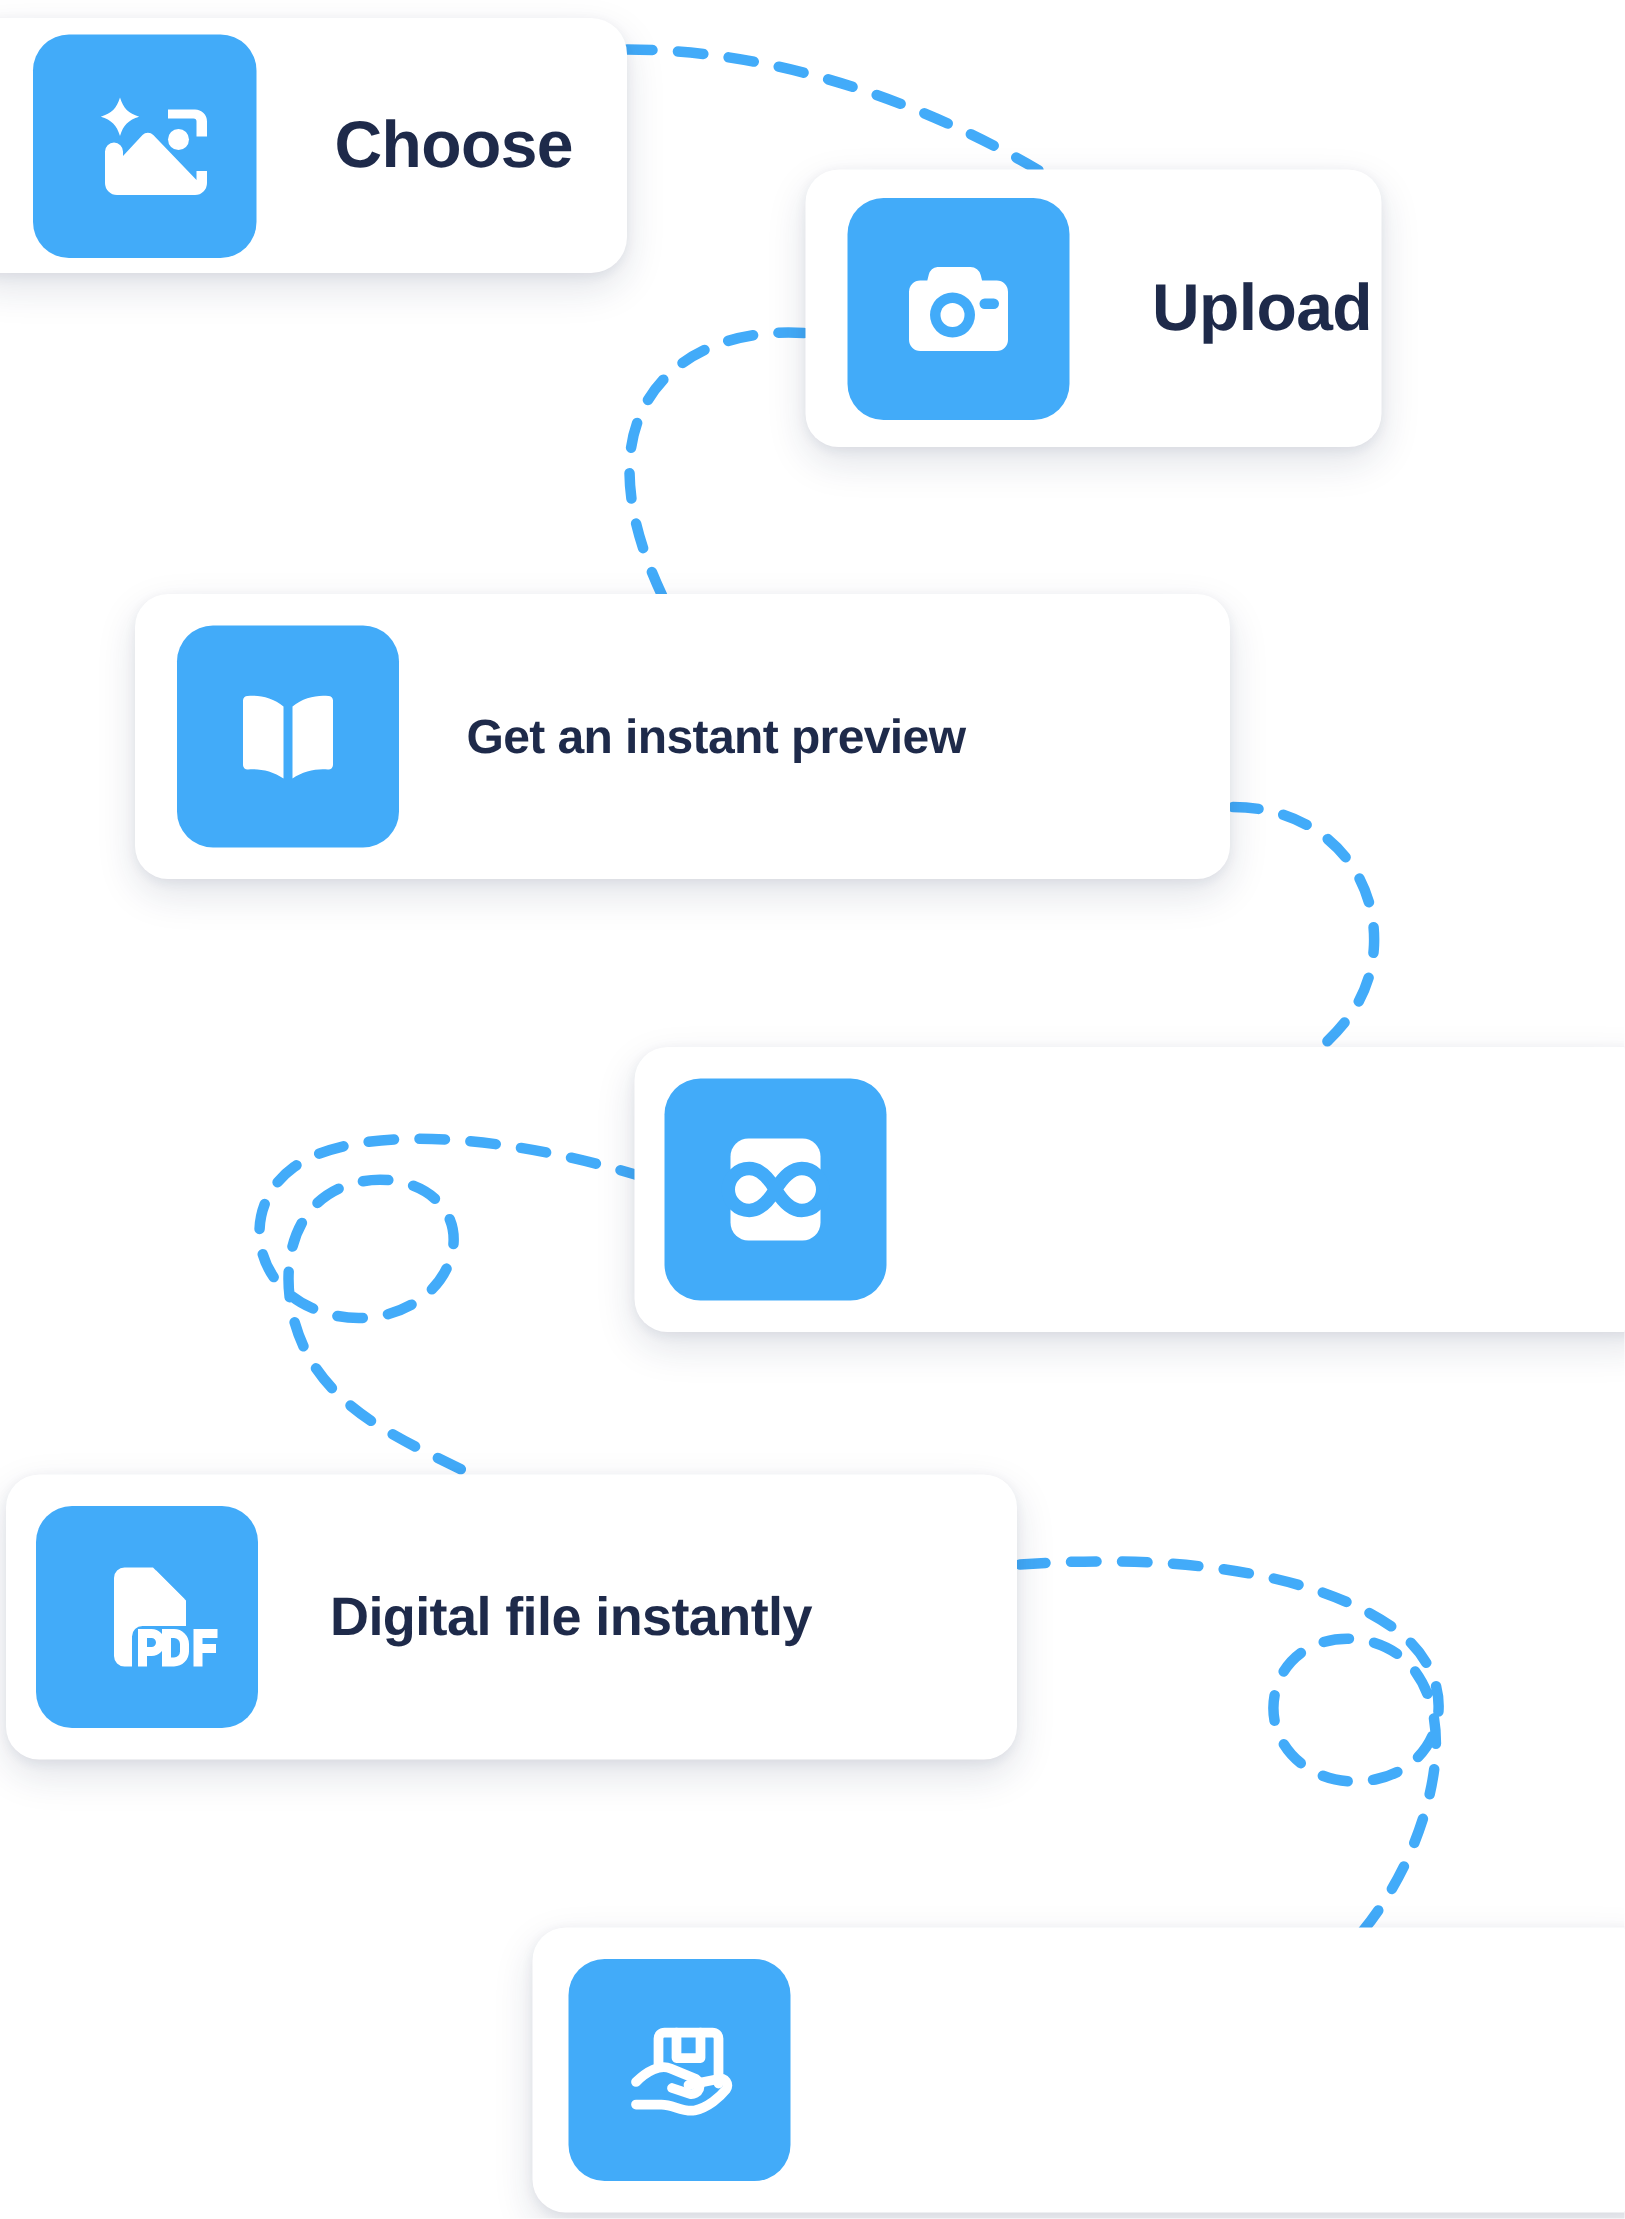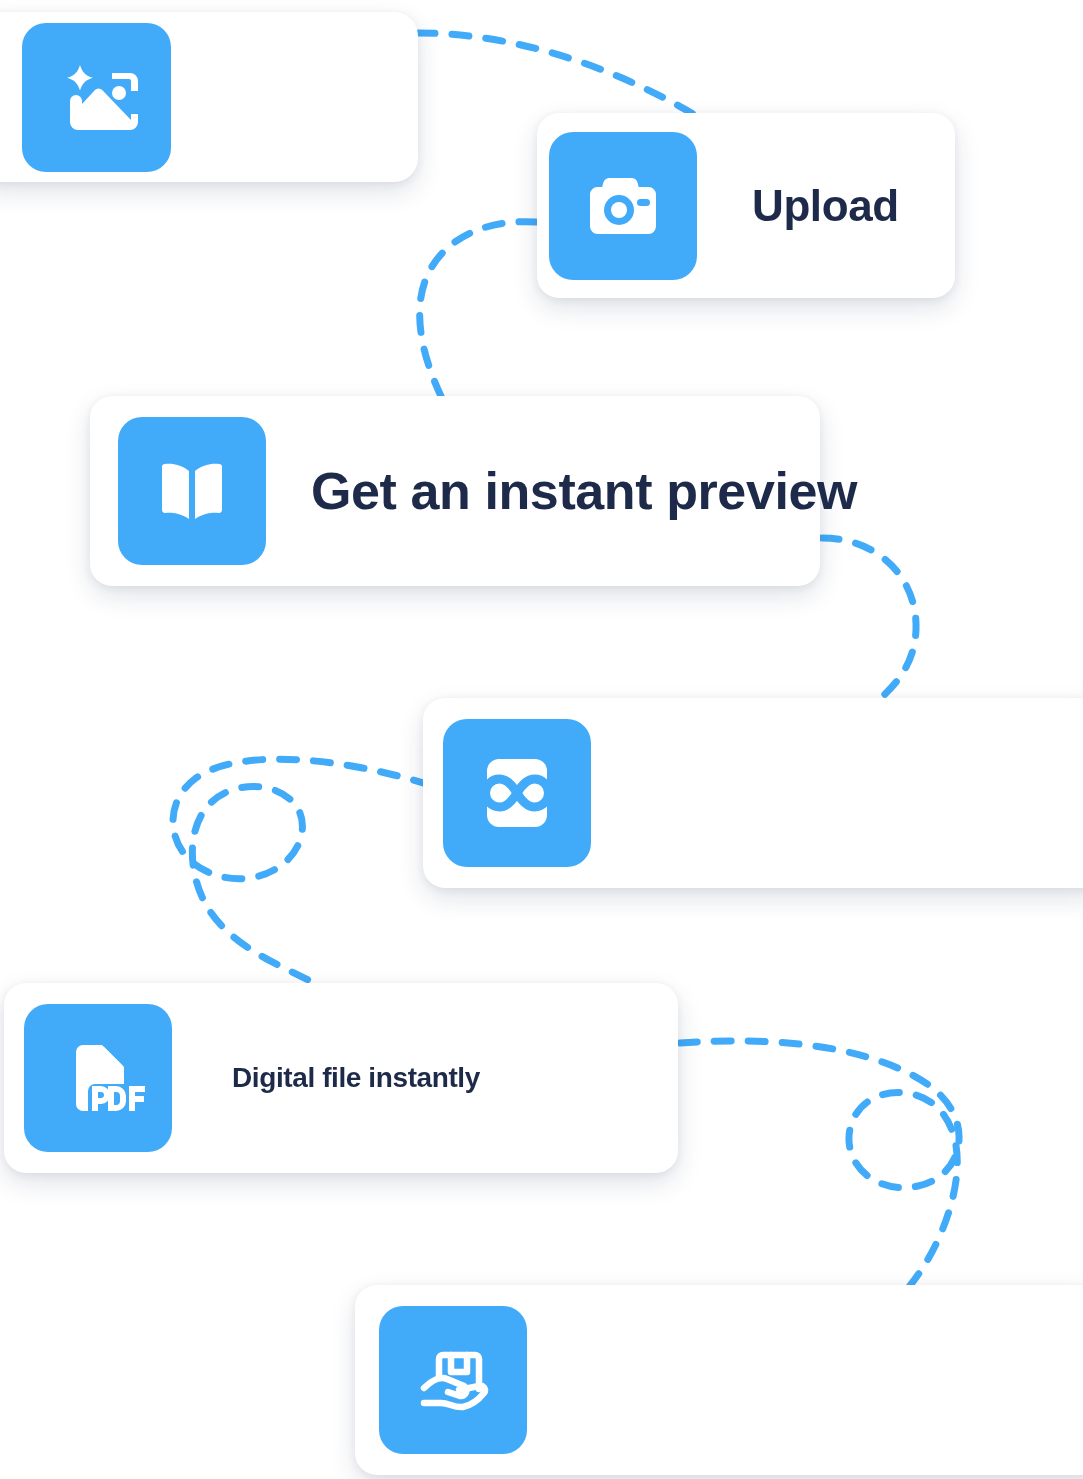--- a/index.html
+++ b/index.html
@@ -59,35 +59,35 @@
     font-weight: 700;
     letter-spacing: -0.4px;
     white-space: nowrap;
   }
 
   
   .card-0 { left: -24px;  top: 12px;   width: 442px;  height: 170px; padding-left: 46px; border-radius: 24px; }
   .card-0 .card-icon { width: 149px; height: 149px; }
   .card-0 .card-label { font-size: 44px; margin-left: 52px; }
 
-  .card-1 { left: 537px; top: 113px;  width: 418px;  height: 185px; padding-left: 12px; }
+  .card-1 { left: 537px; top: 113px;  width: 384px;  height: 185px; padding-left: 28px; }
   .card-1 .card-icon { width: 148px; height: 148px; }
   .card-1 .card-label { font-size: 44px; margin-left: 55px; }
 
   .card-2 { left: 90px;  top: 396px;  width: 730px;  height: 190px; padding-left: 28px; }
   .card-2 .card-icon { width: 148px; height: 148px; }
-  .card-2 .card-label { font-size: 52px; margin-left: 45px; }
+  .card-2 .card-label { font-size: 32px; margin-left: 45px; }
 
   .card-3 { left: 423px; top: 698px;  width: 684px;  height: 190px; padding-left: 20px; }
   .card-3 .card-icon { width: 148px; height: 148px; }
   .card-3 .card-label { font-size: 44px; margin-left: 50px; }
 
   .card-4 { left: 4px;   top: 983px;  width: 674px;  height: 190px; padding-left: 20px; }
   .card-4 .card-icon { width: 148px; height: 148px; }
-  .card-4 .card-label { font-size: 28px; margin-left: 60px; }
+  .card-4 .card-label { font-size: 36px; margin-left: 48px; }
 
   .card-5 { left: 355px; top: 1285px; width: 750px;  height: 190px; padding-left: 24px; }
   .card-5 .card-icon { width: 148px; height: 148px; }
   .card-5 .card-label { font-size: 44px; margin-left: 45px; }
 </style>
 </head>
 <body>
 
 <div id="stage">
 
@@ -108,20 +108,21 @@
     <div class="card-icon">
       <svg width="96" height="96" viewBox="0 0 96 96">
         <g fill="#FFFFFF">
           <path d="M63 24 h18 a8 8 0 0 1 8 8 v10 h-7 v-10 a2 2 0 0 0 -2 -2 h-17 z"></path>
           <path d="M27 46 a6 6 0 0 1 6 6 v3 l13 -14 a5 5 0 0 1 7.2 0 L82 71 v-6 h7 v8 a8 8 0 0 1 -8 8 H29 a8 8 0 0 1 -8 -8 V52 a6 6 0 0 1 6 -6 z"></path>
           <circle cx="70" cy="44" r="7"></circle>
           <path d="M31 16 c2.2 7.2 5.6 10.6 12.8 12.8 c-7.2 2.2 -10.6 5.6 -12.8 12.8 c-2.2 -7.2 -5.6 -10.6 -12.8 -12.8 c7.2 -2.2 10.6 -5.6 12.8 -12.8 z"></path>
         </g>
       </svg>
     </div>
+    <span class="card-label">Choose</span>
   </div>
 
   <div class="card card-1">
     <div class="card-icon">
       <svg width="96" height="96" viewBox="0 0 96 96">
         <g fill="#FFFFFF">
           <path d="M34 20 h22 a7 7 0 0 1 6.8 5.4 l0.9 3.6 H22.5 A7.5 7.5 0 0 0 15 36.5 v32 A7.5 7.5 0 0 0 22.5 76 h51 A7.5 7.5 0 0 0 81 68.5 v-32 A7.5 7.5 0 0 0 73.5 29 H27.2 l1 -4 A7 7 0 0 1 34 20 z"></path>
         </g>
         <circle cx="44" cy="52" r="15" fill="#42ABF9"></circle>
         <circle cx="44" cy="52" r="8" fill="#FFFFFF"></circle>

